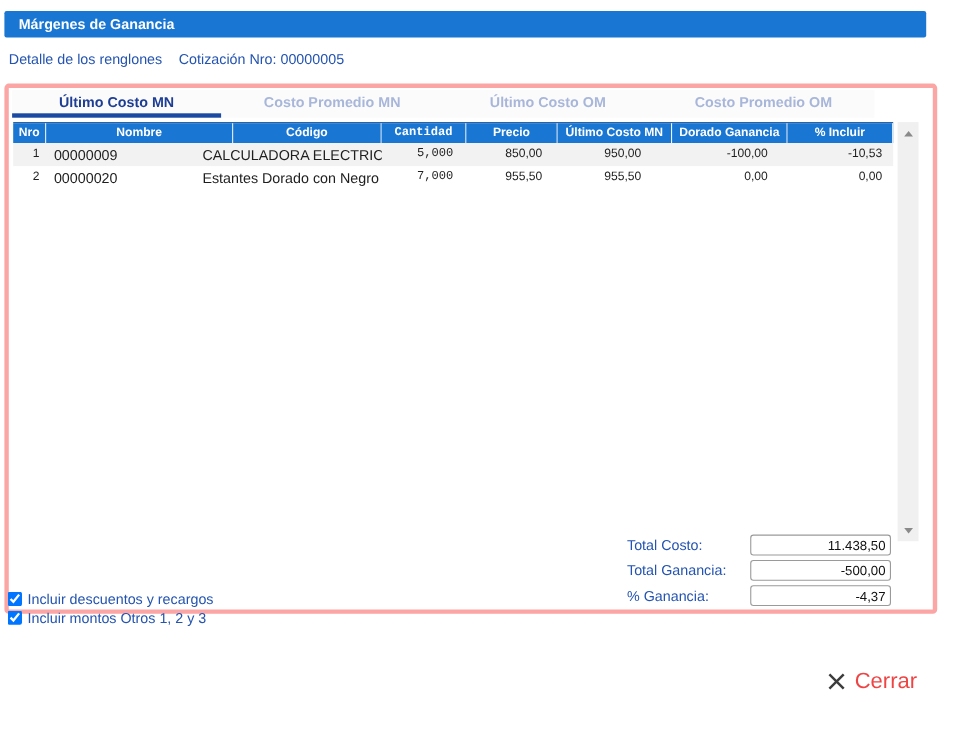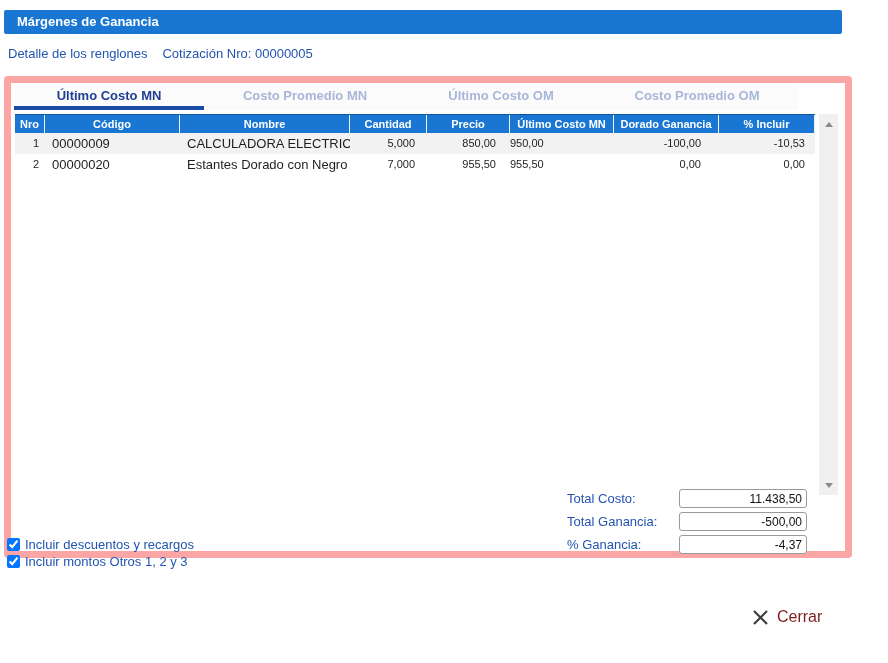--- a/index.html
+++ b/index.html
@@ -26,21 +26,21 @@
   .subtitle-row {
     position: absolute; left: 8px; top: 46px;
     display: flex; gap: 15px;
     font-size: 13px; color: #2454b0;
   }
 
   
   .panel {
     position: absolute; left: 4px; top: 76px;
     width: 848px; height: 482px;
-    border: 7px solid #fca5a5;
+    border: 4px solid #fca5a5;
     border-radius: 4px;
     background: #ffffff;
   }
 
   
   .tabs {
     position: absolute; left: 3px; top: 2px;
     display: flex;
     background: #fbfbfb;
   }
@@ -70,23 +70,23 @@
   }
   .grid-row { display: flex; height: 21px; cursor: default; }
   .grid-row.alt { background: #f2f2f2; }
   .grid-row .cell {
     line-height: 21px; color: #1e1e1e;
     overflow: hidden; white-space: nowrap;
   }
   .c-nro  { width: 30px;  text-align: right; padding-right: 6px; font-size: 11px; }
   .c-cod  { width: 135px; text-align: left;  padding-left: 7px;  font-size: 13px; }
   .c-nom  { width: 170px; text-align: left;  padding-left: 7px;  font-size: 13px; }
-  .c-cant { width: 77px;  text-align: right; padding-right: 12px; font-size: 11px; }
+  .c-cant { width: 77px;  text-align: right; padding-right: 12px; font-size: 11px; font-family: Liberation Mono, monospace; }
   .c-prec { width: 83px;  text-align: right; padding-right: 14px; font-size: 11px; }
-  .c-ult  { width: 104px; text-align: left; padding-right: 28px; font-size: 11px; }
+  .c-ult  { width: 104px; text-align: right; padding-right: 28px; font-size: 11px; }
   .c-mon  { width: 105px; text-align: right; padding-right: 18px; font-size: 11px; }
   .c-pct  { width: 96px;  text-align: right; padding-right: 10px; font-size: 11px; }
   .grid-header .c-nro, .grid-header .c-cod, .grid-header .c-nom,
   .grid-header .c-cant, .grid-header .c-prec, .grid-header .c-ult,
   .grid-header .c-mon, .grid-header .c-pct { padding: 0; text-align: center; }
 
   
   .vscroll {
     position: absolute; left: 808px; top: 31px;
     width: 19px; height: 381px;
@@ -137,21 +137,21 @@
   .option-row { display: flex; align-items: center; gap: 5px; height: 15px; }
   .option-row input[type="checkbox"] { width: 13px; height: 13px; cursor: pointer; }
   .option-label { font-size: 13px; color: #2454b0; }
 
   
   .close-btn {
     position: absolute; left: 752px; top: 608px;
     display: flex; align-items: center; gap: 8px;
     cursor: pointer;
   }
-  .close-label { font-size: 16px; color: #7f1d1d; }
+  .close-label { font-size: 20px; color: #ef4444; }
 </style>
 </head>
 <body>
 
 <div id="screen">
 
   <div class="title-bar">Márgenes de Ganancia</div>
 
   <div class="subtitle-row">
     <span>Detalle de los renglones</span>
@@ -163,22 +163,22 @@
     <div class="tabs">
       <div class="tab active">Último Costo MN</div>
       <div class="tab">Costo Promedio MN</div>
       <div class="tab">Último Costo OM</div>
       <div class="tab">Costo Promedio OM</div>
     </div>
 
     <div class="grid">
       <div class="grid-header">
         <div class="cell c-nro">Nro</div>
+        <div class="cell c-nom">Nombre</div>
         <div class="cell c-cod">Código</div>
-        <div class="cell c-nom">Nombre</div>
         <div class="cell c-cant">Cantidad</div>
         <div class="cell c-prec">Precio</div>
         <div class="cell c-ult">Último Costo MN</div>
         <div class="cell c-mon">Dorado Ganancia</div>
         <div class="cell c-pct">% Incluir</div>
       </div>
 
       <div class="grid-row alt">
         <div class="cell c-nro">1</div>
         <div class="cell c-cod">00000009</div>

